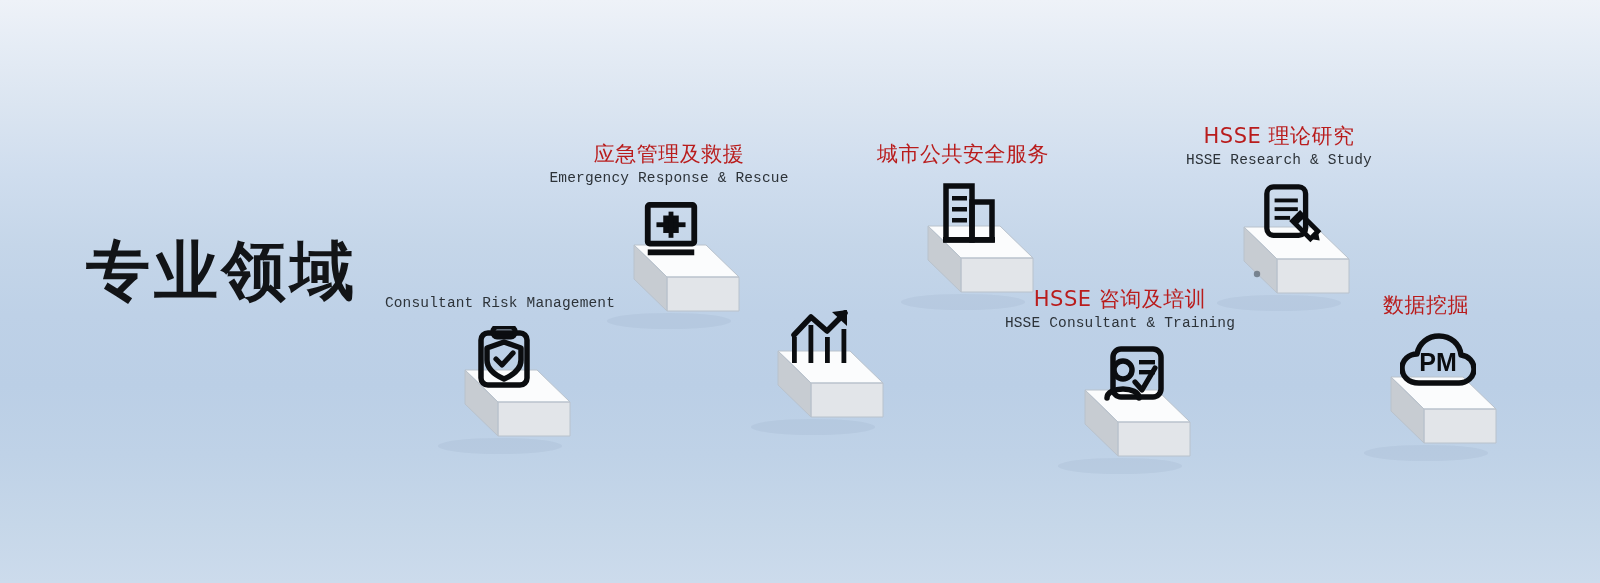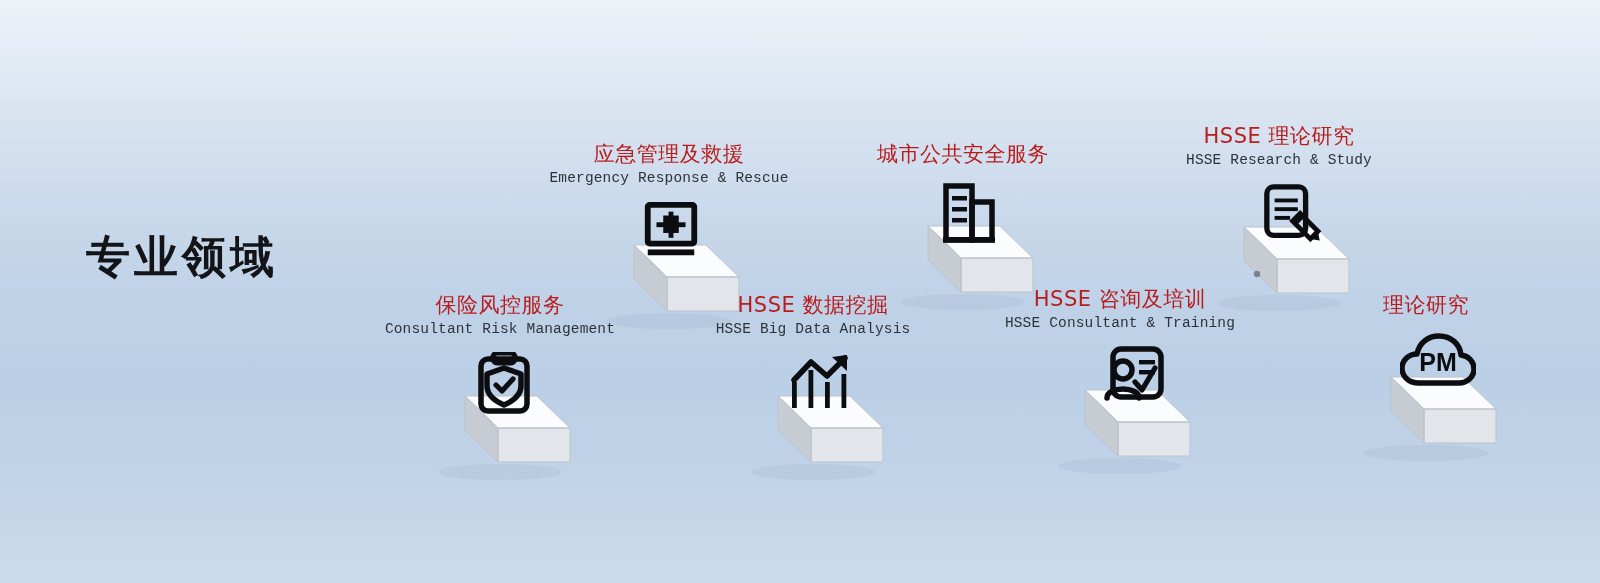--- a/index.html
+++ b/index.html
@@ -19,21 +19,21 @@
         #bfd2e7 78%,
         #c6d7e9 90%,
         #ccdbec 100%);
   }
   .stage{position:relative;width:1600px;height:583px;}
 
   
   .section-title{
     position:absolute;
     left:86px;top:228px;
-    font-size:44px;
+    font-size:64px;
     font-weight:bold;
     letter-spacing:4px;
     color:#121417;
     white-space:nowrap;
     font-family:"DejaVu Sans","Liberation Sans",sans-serif;
   }
 
   
   .item{position:absolute;width:300px;}
   .labels{text-align:center;white-space:nowrap;}
@@ -167,21 +167,20 @@
             <polygon points="36,56 47,56 41.5,64" fill="#0b0d10"></polygon>
             <rect x="36" y="30" width="11" height="6" fill="#0b0d10"></rect>
           </g>
         </svg>
       </div>
     </div>
   </div>
 
   <div class="item it-insurance">
     <div class="labels">
-      <div class="label-cn">保险风控服务</div>
       <div class="label-en">Consultant Risk Management</div>
     </div>
     <div class="figure">
       <div class="pedestal">
         <svg width="150" height="92" viewBox="0 0 150 92">
           <ellipse cx="75" cy="84" rx="62" ry="8" fill="#9fb4cd" opacity=".25"></ellipse>
           <polygon points="40,8 112,8 145,40 73,40" fill="#fbfcfd"></polygon>
           <polygon points="40,8 73,40 73,74 40,42" fill="#c7ccd2"></polygon>
           <polygon points="73,40 145,40 145,74 73,74" fill="#e2e5e9"></polygon>
           <polygon points="40,8 112,8 145,40 73,40" fill="none" stroke="#b9c2cc" stroke-width="1"></polygon>
@@ -194,24 +193,20 @@
           <rect x="7" y="7" width="46" height="52" rx="7" fill="none" stroke="#0b0d10" stroke-width="5.5"></rect>
           <rect x="19" y="1" width="22" height="10" rx="4" fill="none" stroke="#0b0d10" stroke-width="5"></rect>
           <path d="M30 16 L47 22 V34 C47 43 39 49 30 53 C21 49 13 43 13 34 V22 Z" fill="none" stroke="#0b0d10" stroke-width="5.5" stroke-linejoin="round"></path>
           <polyline points="22,33 28,39 39,27" fill="none" stroke="#0b0d10" stroke-width="5.2" stroke-linecap="round" stroke-linejoin="round"></polyline>
         </svg>
       </div>
     </div>
   </div>
 
   <div class="item it-bigdata">
-    <div class="labels">
-      <div class="label-cn">HSSE 数据挖掘</div>
-      <div class="label-en">HSSE Big Data Analysis</div>
-    </div>
     <div class="figure">
       <div class="pedestal">
         <svg width="150" height="92" viewBox="0 0 150 92">
           <ellipse cx="75" cy="84" rx="62" ry="8" fill="#9fb4cd" opacity=".25"></ellipse>
           <polygon points="40,8 112,8 145,40 73,40" fill="#fbfcfd"></polygon>
           <polygon points="40,8 73,40 73,74 40,42" fill="#c7ccd2"></polygon>
           <polygon points="73,40 145,40 145,74 73,74" fill="#e2e5e9"></polygon>
           <polygon points="40,8 112,8 145,40 73,40" fill="none" stroke="#b9c2cc" stroke-width="1"></polygon>
           <polygon points="40,8 73,40 73,74 40,42" fill="none" stroke="#b9c2cc" stroke-width="1"></polygon>
           <polygon points="73,40 145,40 145,74 73,74" fill="none" stroke="#b9c2cc" stroke-width="1"></polygon>
@@ -255,21 +250,21 @@
           <circle cx="20" cy="24" r="9" fill="none" stroke="#0b0d10" stroke-width="5.5"></circle>
           <path d="M4 52 C4 40 36 40 36 52" fill="none" stroke="#0b0d10" stroke-width="5.5" stroke-linecap="round"></path>
           <polyline points="32,36 39,44 52,22" fill="none" stroke="#0b0d10" stroke-width="5.2" stroke-linecap="round" stroke-linejoin="round"></polyline>
         </svg>
       </div>
     </div>
   </div>
 
   <div class="item it-project">
     <div class="labels">
-      <div class="label-cn">理论研究</div>
+      <div class="label-cn">数据挖掘</div>
     </div>
     <div class="figure">
       <div class="pedestal">
         <svg width="150" height="92" viewBox="0 0 150 92">
           <ellipse cx="75" cy="84" rx="62" ry="8" fill="#9fb4cd" opacity=".25"></ellipse>
           <polygon points="40,8 112,8 145,40 73,40" fill="#fbfcfd"></polygon>
           <polygon points="40,8 73,40 73,74 40,42" fill="#c7ccd2"></polygon>
           <polygon points="73,40 145,40 145,74 73,74" fill="#e2e5e9"></polygon>
           <polygon points="40,8 112,8 145,40 73,40" fill="none" stroke="#b9c2cc" stroke-width="1"></polygon>
           <polygon points="40,8 73,40 73,74 40,42" fill="none" stroke="#b9c2cc" stroke-width="1"></polygon>

